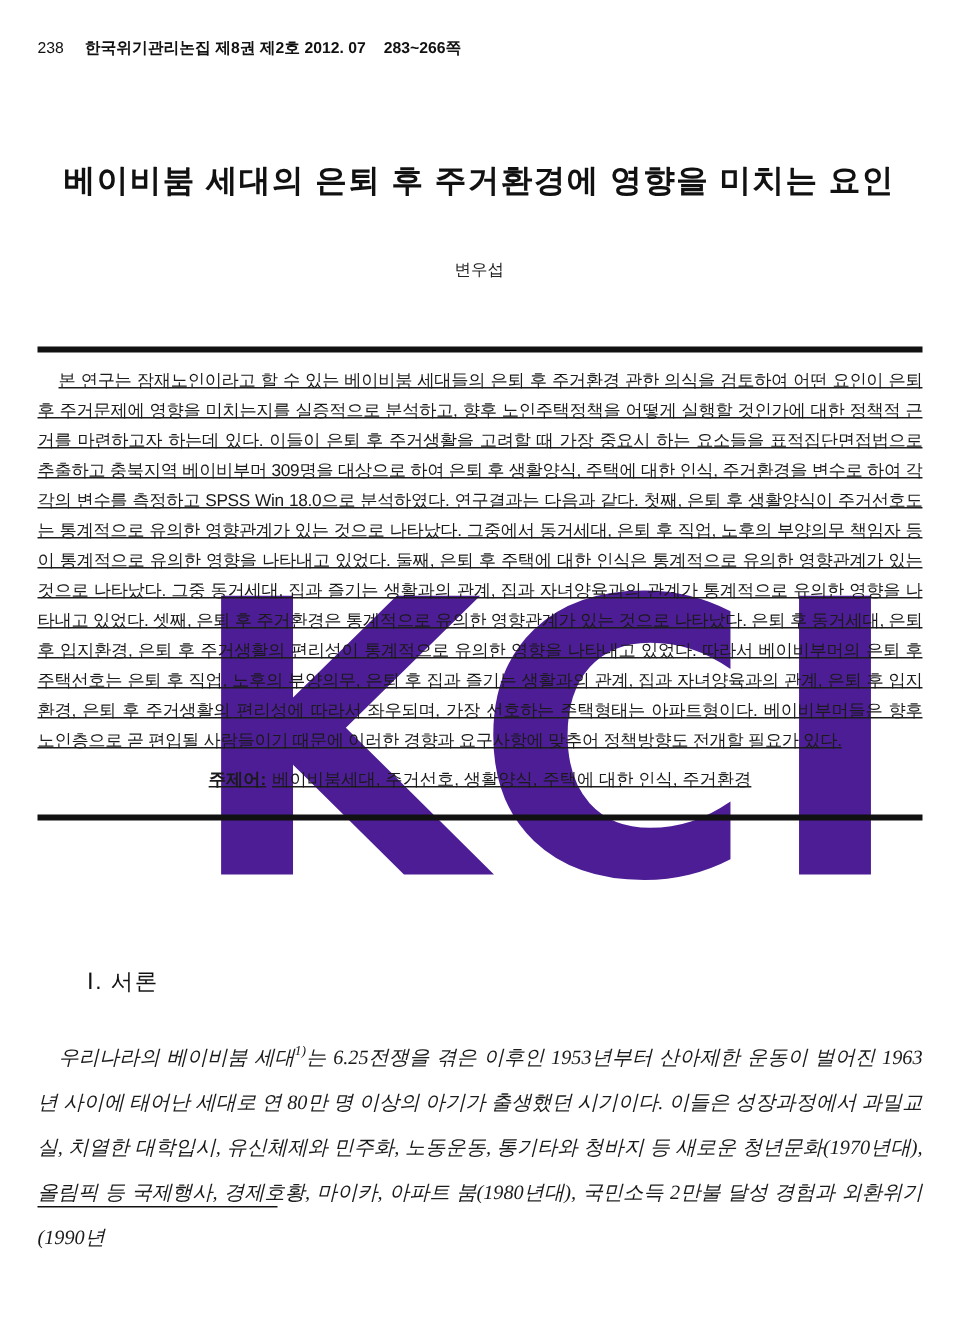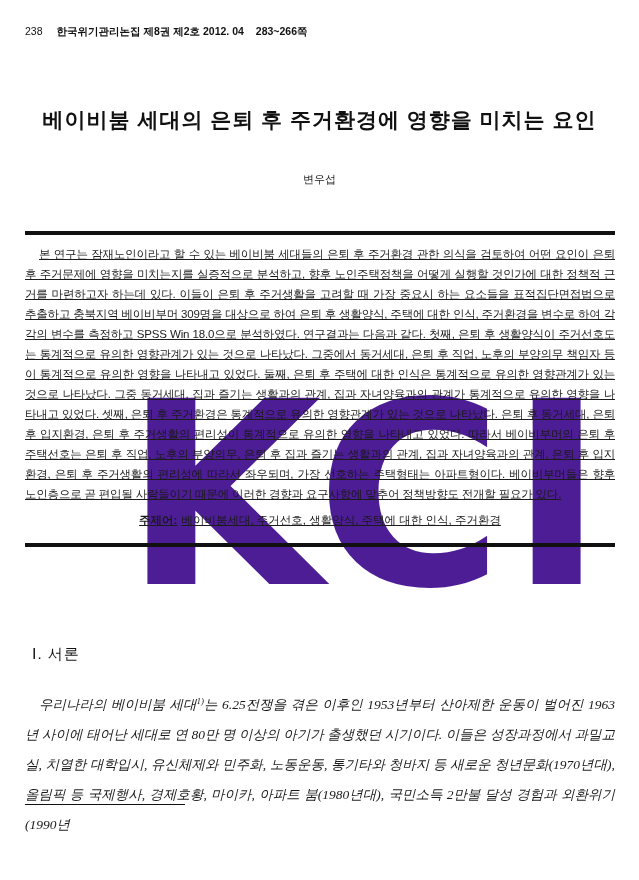--- a/index.html
+++ b/index.html
@@ -80,21 +80,21 @@
     font-family: "Liberation Sans", sans-serif;
     font-size: 11.5px;
     line-height: 20px;
     color: #1a1a1a;
     text-align: center;
   }
   .keywords-line .kw-label { font-weight: 700; margin-right: 4px; }
   .abstract-block .rule-bottom { margin-top: 13px; }
   .section-heading {
     position: absolute;
-    top: 645px; left: 32px;
+    top: 645px; left: 58px;
     font-family: "Liberation Sans", sans-serif;
     font-weight: 400;
     font-size: 15px;
     letter-spacing: 1px;
     color: #111;
   }
   .intro-paragraph {
     position: absolute;
     top: 690px; left: 25px; right: 24px;
     font-family: "Liberation Serif", serif;
@@ -133,21 +133,21 @@
 </head>
 <body>
 
 <div class="page">
 
   <div class="watermark">KCI</div>
 
   <div class="content">
 
     <div class="running-header">
-      <span class="pagenum">238</span><span class="jinfo">한국위기관리논집 제8권 제2호 2012. 04</span><span class="prange">283~266쪽</span>
+      <span class="pagenum">238</span><span class="jinfo">한국위기관리논집 제8권 제2호 2012. 07</span><span class="prange">283~266쪽</span>
     </div>
 
     <h1 class="paper-title">베이비붐 세대의 은퇴 후 주거환경에 영향을 미치는 요인</h1>
 
     <div class="author">변우섭</div>
 
     <div class="abstract-block">
       <div class="rule-double rule-top"></div>
       <p class="abstract-text">본 연구는 잠재노인이라고 할 수 있는 베이비붐 세대들의 은퇴 후 주거환경 관한 의식을 검토하여 어떤 요인이 은퇴 후 주거문제에 영향을 미치는지를 실증적으로 분석하고, 향후 노인주택정책을 어떻게 실행할 것인가에 대한 정책적 근거를 마련하고자 하는데 있다. 이들이 은퇴 후 주거생활을 고려할 때 가장 중요시 하는 요소들을 표적집단면접법으로 추출하고 충북지역 베이비부머 309명을 대상으로 하여 은퇴 후 생활양식, 주택에 대한 인식, 주거환경을 변수로 하여 각각의 변수를 측정하고 SPSS Win 18.0으로 분석하였다. 연구결과는 다음과 같다. 첫째, 은퇴 후 생활양식이 주거선호도는 통계적으로 유의한 영향관계가 있는 것으로 나타났다. 그중에서 동거세대, 은퇴 후 직업, 노후의 부양의무 책임자 등이 통계적으로 유의한 영향을 나타내고 있었다. 둘째, 은퇴 후 주택에 대한 인식은 통계적으로 유의한 영향관계가 있는 것으로 나타났다. 그중 동거세대, 집과 즐기는 생활과의 관계, 집과 자녀양육과의 관계가 통계적으로 유의한 영향을 나타내고 있었다. 셋째, 은퇴 후 주거환경은 통계적으로 유의한 영향관계가 있는 것으로 나타났다. 은퇴 후 동거세대, 은퇴 후 입지환경, 은퇴 후 주거생활의 편리성이 통계적으로 유의한 영향을 나타내고 있었다. 따라서 베이비부머의 은퇴 후 주택선호는 은퇴 후 직업, 노후의 부양의무, 은퇴 후 집과 즐기는 생활과의 관계, 집과 자녀양육과의 관계, 은퇴 후 입지환경, 은퇴 후 주거생활의 편리성에 따라서 좌우되며, 가장 선호하는 주택형태는 아파트형이다. 베이비부머들은 향후 노인층으로 곧 편입될 사람들이기 때문에 이러한 경향과 요구사항에 맞추어 정책방향도 전개할 필요가 있다.</p>
       <p class="keywords-line">

